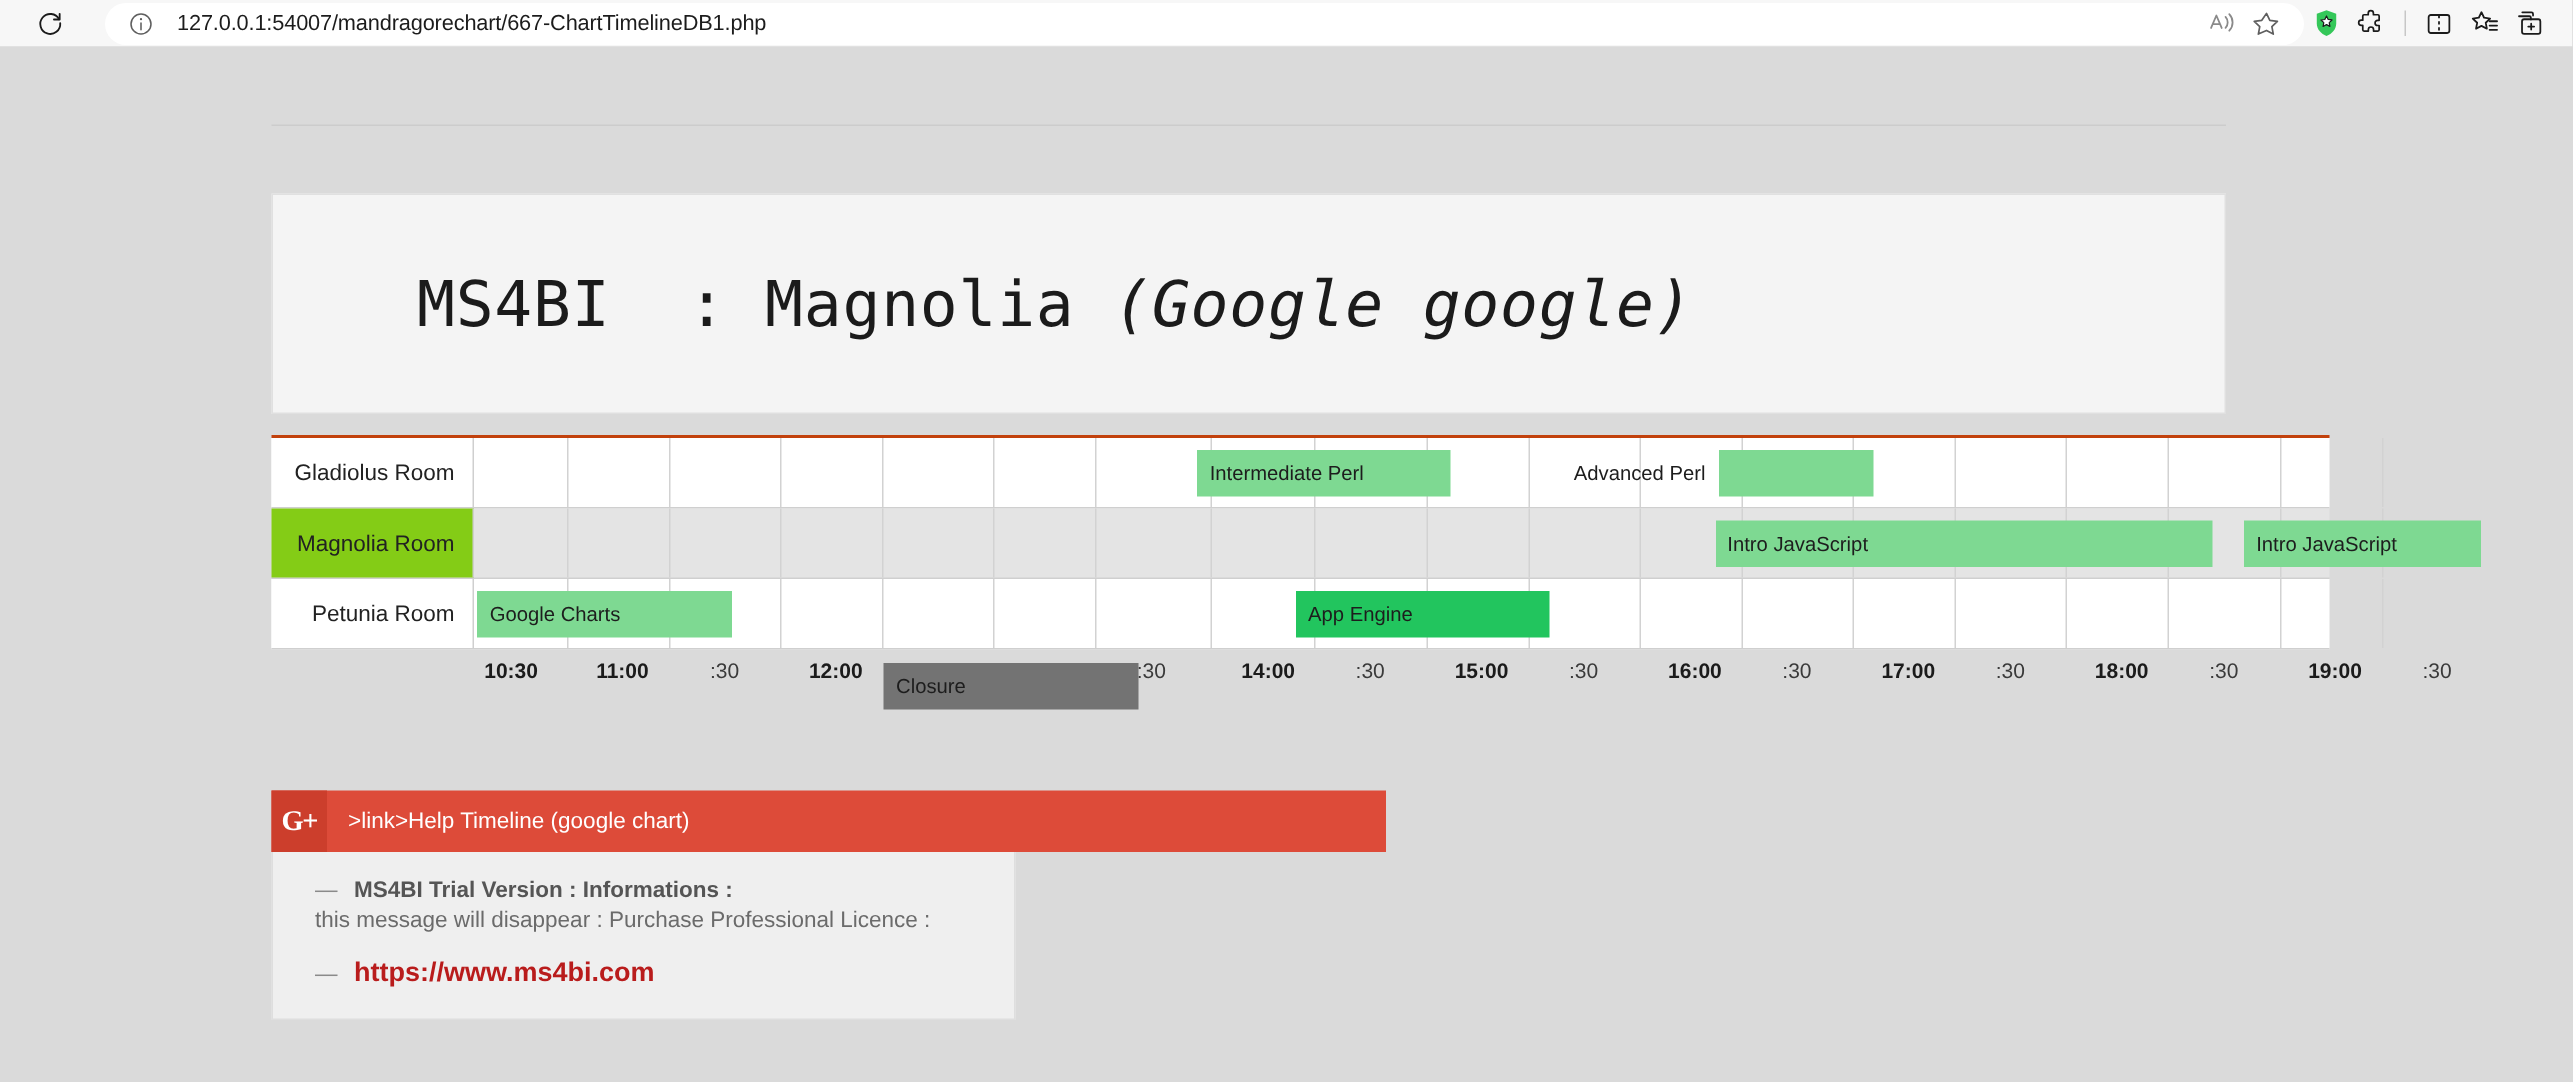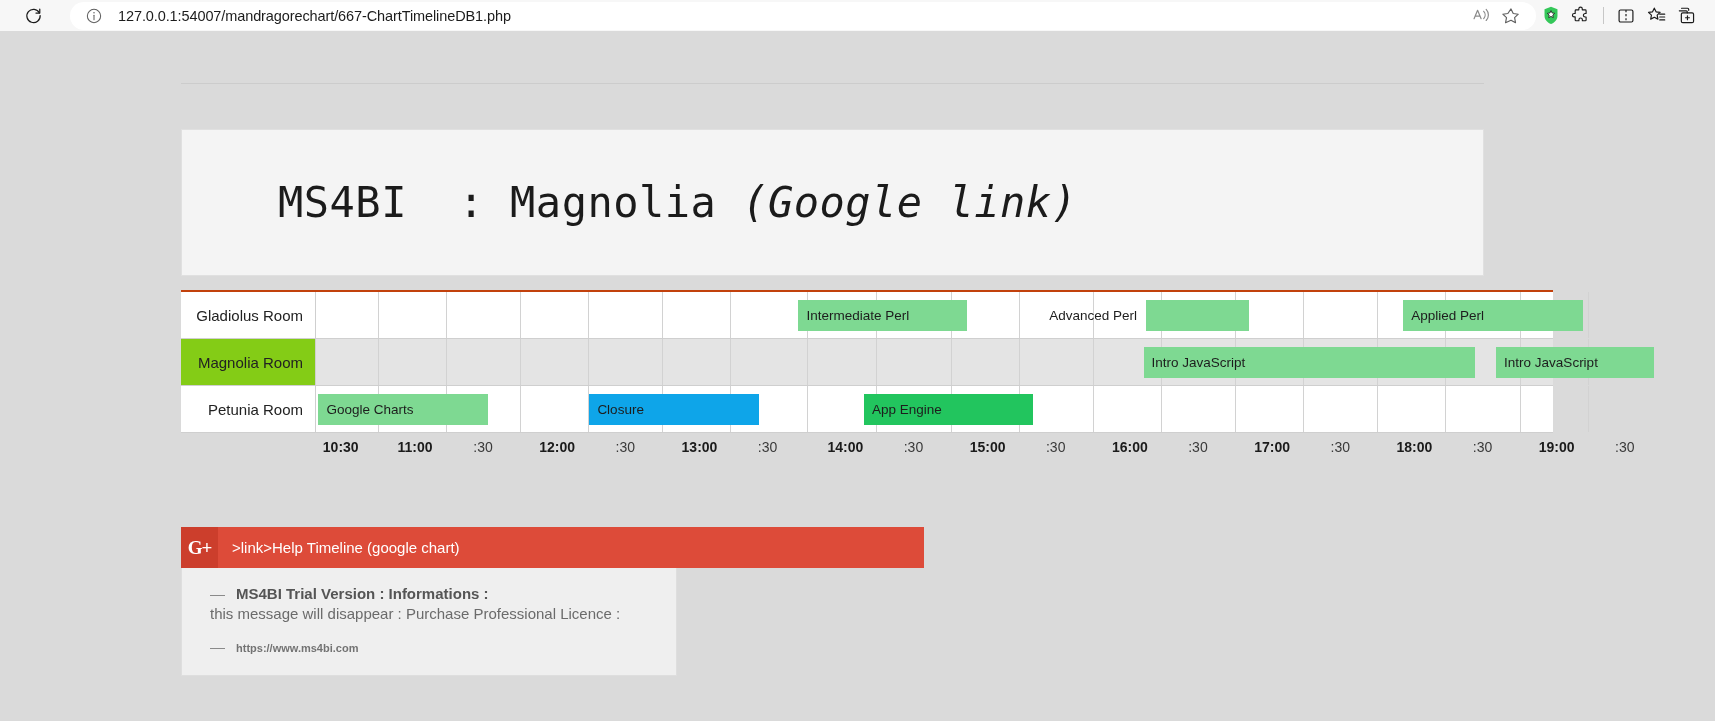--- a/index.html
+++ b/index.html
@@ -237,23 +237,23 @@
     font-size: 15px;
     font-weight: bold;
     color: #555555;
   }
   .info-plain {
     font-size: 15px;
     color: #6b6b6b;
     padding-left: 28px;
   }
   .info-link {
-    font-size: 11px;
+    font-size: 18px;
     font-weight: bold;
-    color: #737373;
+    color: #b91c1c;
     text-decoration: none;
   }
   .info-gap { height: 13px; }
 </style>
 </head>
 <body>
 
 <div class="browser-bar">
 
   <div class="chrome-icon">
@@ -324,21 +324,21 @@
     </span>
   </div>
 </div>
 
 <div class="page">
   <div class="content">
 
     <div class="top-rule"></div>
 
     <div class="title-panel">
-      <div class="title-text"><span>MS4BI  : Magnolia </span><span class="ital">(Google link)</span></div>
+      <div class="title-text"><span>MS4BI  : Magnolia </span><span class="ital">(Google google)</span></div>
     </div>
 
     <div class="chart">
       <div class="chart-rows" id="chart-rows">
           <div class="trow plain">
             <div class="row-label">Gladiolus Room</div>
             <div class="lane">
               <div class="gridcol" style="left: 5%;"></div>
               <div class="gridcol" style="left: 10.5%;"></div>
               <div class="gridcol" style="left: 16.5%;"></div>
@@ -356,23 +356,20 @@
               <div class="gridcol" style="left: 85.8%;"></div>
               <div class="gridcol" style="left: 91.3%;"></div>
               <div class="gridcol" style="left: 97.3%;"></div>
               <div class="gridcol" style="left: 102.8%;"></div>
               <div class="bar" style="left: 39%; width: 13.6%; background: rgb(126, 217, 146);">
                 <span class="bar-label">Intermediate Perl</span>
               </div>
               <div class="bar" style="left: 67.1%; width: 8.3%; background: rgb(126, 217, 146); padding-left: 44px;">
                 <span class="bar-label outside">Advanced Perl</span>
               </div>
-              <div class="bar" style="left: 87.9%; width: 14.5%; background: rgb(126, 217, 146);">
-                <span class="bar-label">Applied Perl</span>
-              </div>
             </div>
           </div>
           <div class="trow alt">
             <div class="row-label alt">Magnolia Room</div>
             <div class="lane">
               <div class="gridcol" style="left: 5%;"></div>
               <div class="gridcol" style="left: 10.5%;"></div>
               <div class="gridcol" style="left: 16.5%;"></div>
               <div class="gridcol" style="left: 22%;"></div>
               <div class="gridcol" style="left: 28%;"></div>
@@ -414,21 +411,21 @@
               <div class="gridcol" style="left: 68.3%;"></div>
               <div class="gridcol" style="left: 74.3%;"></div>
               <div class="gridcol" style="left: 79.8%;"></div>
               <div class="gridcol" style="left: 85.8%;"></div>
               <div class="gridcol" style="left: 91.3%;"></div>
               <div class="gridcol" style="left: 97.3%;"></div>
               <div class="gridcol" style="left: 102.8%;"></div>
               <div class="bar" style="left: 0.2%; width: 13.7%; background: rgb(126, 217, 146);">
                 <span class="bar-label">Google Charts</span>
               </div>
-              <div class="bar" style="left: 22.1%; width: 13.7%; background: #0ea5e9;">
+              <div class="bar" style="left: 22.1%; width: 13.7%; background: #737373; margin-top: 48px;">
                 <span class="bar-label">Closure</span>
               </div>
               <div class="bar" style="left: 44.3%; width: 13.7%; background: #22c55e;">
                 <span class="bar-label">App Engine</span>
               </div>
             </div>
           </div>
         </div>
       <div class="axis" id="chart-axis">
           <span class="axis-tick major" style="left: 159.74px;">10:30</span>

